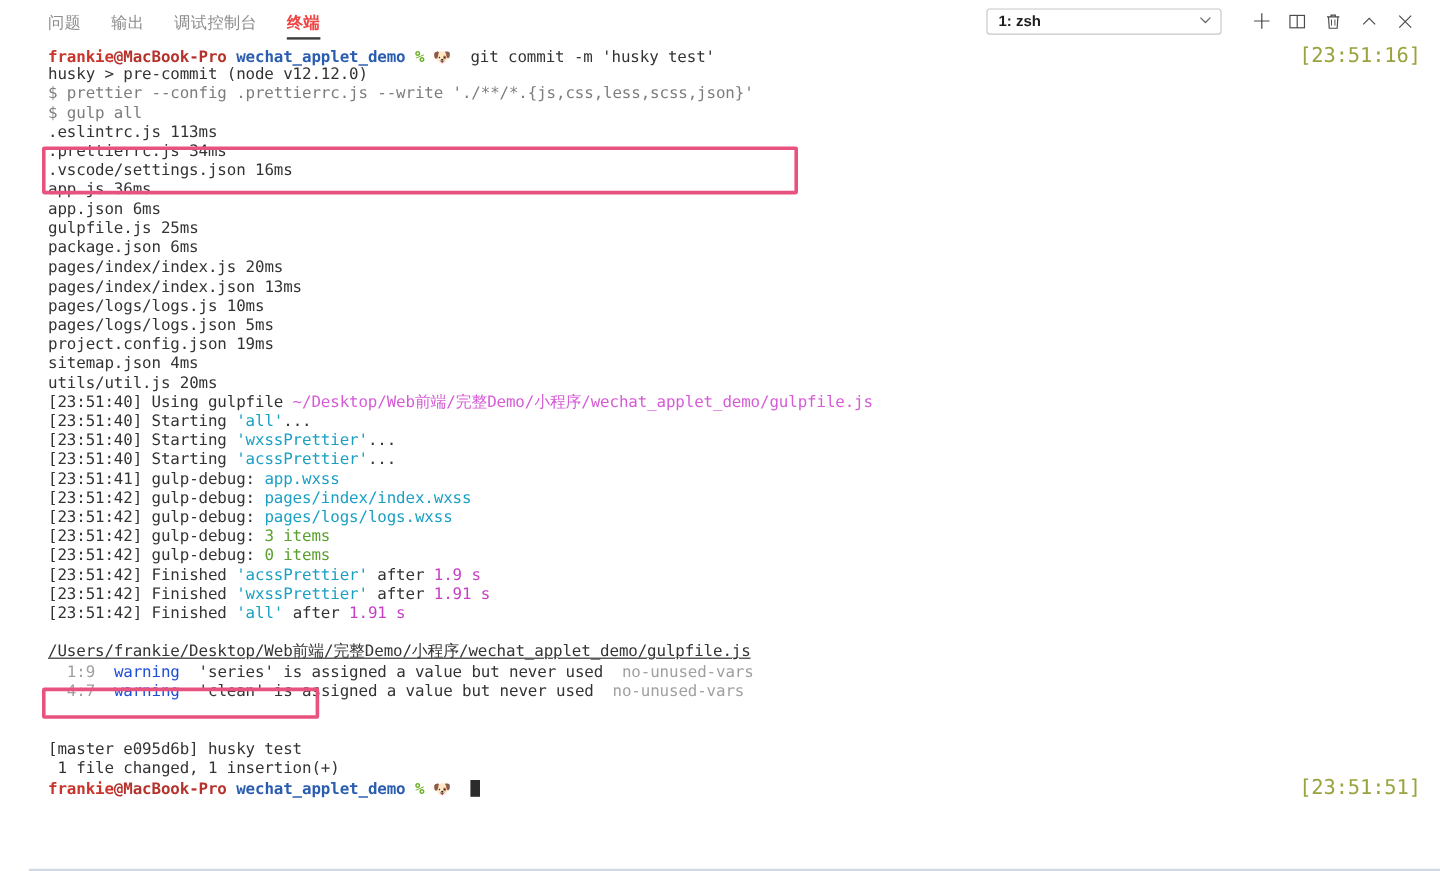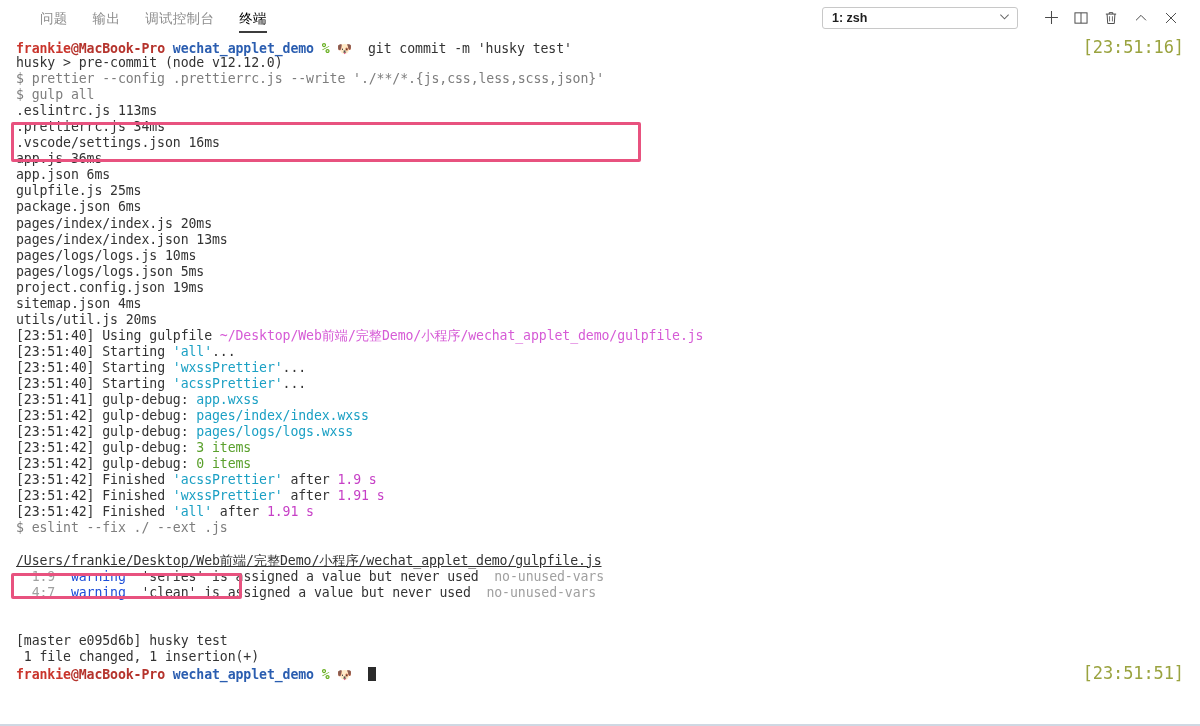--- a/index.html
+++ b/index.html
@@ -36,22 +36,22 @@
     font-size: 13.5px;
     color: #8c8c8c;
     padding: 0 9px 9px 9px;
     margin-right: 7px;
     position: relative;
     cursor: pointer;
     line-height: 14px;
     letter-spacing: 0.3px;
   }
   .tab.active {
-    color: #000000;
-    font-weight: 400;
+    color: #ef4444;
+    font-weight: 700;
   }
   .tab.active::after {
     content: "";
     position: absolute;
     left: 9px;
     right: 9px;
     bottom: 2px;
     height: 1.6px;
     background: #3c3c3c;
   }
@@ -94,20 +94,21 @@
   .tool-btn svg { display: block; }
 
   
   .terminal {
     position: relative;
     padding: 4px 0 0 0;
     height: 691px;
     box-sizing: border-box;
     overflow: hidden;
     background: #ffffff;
+    margin-left: 24px;
   }
   .term-inner {
     position: relative;
     padding-left: 16px;
     padding-right: 10px;
   }
   .line {
     font-family: "DejaVu Sans Mono", "Liberation Mono", monospace;
     font-size: 13.2px;
     line-height: 16.05px;
@@ -289,21 +290,20 @@
     <div class="line"><span>[23:51:41]</span><span> </span><span>gulp-debug: </span><span class="c-cyan">app.wxss</span></div>
     <div class="line"><span>[23:51:42]</span><span> </span><span>gulp-debug: </span><span class="c-cyan">pages/index/index.wxss</span></div>
     <div class="line"><span>[23:51:42]</span><span> </span><span>gulp-debug: </span><span class="c-cyan">pages/logs/logs.wxss</span></div>
     <div class="line"><span>[23:51:42]</span><span> </span><span>gulp-debug: </span><span class="c-green">3 items</span></div>
     <div class="line"><span>[23:51:42]</span><span> </span><span>gulp-debug: </span><span class="c-green">0 items</span></div>
 
     <div class="line"><span>[23:51:42]</span><span> </span><span>Finished </span><span class="c-cyan">'acssPrettier'</span><span> after </span><span class="c-magenta">1.9 s</span></div>
     <div class="line"><span>[23:51:42]</span><span> </span><span>Finished </span><span class="c-cyan">'wxssPrettier'</span><span> after </span><span class="c-magenta">1.91 s</span></div>
     <div class="line"><span>[23:51:42]</span><span> </span><span>Finished </span><span class="c-cyan">'all'</span><span> after </span><span class="c-magenta">1.91 s</span></div>
 
-    <div class="line c-cmd">$ eslint --fix ./ --ext .js</div>
 
     <div class="line">&nbsp;</div>
 
     <div class="line"><span class="u-line">/Users/frankie/Desktop/Web前端/完整Demo/小程序/wechat_applet_demo/gulpfile.js</span></div>
 
     <div class="line"><span>  </span><span class="c-gray">1:9</span><span>  </span><span class="c-olive">warning</span><span>  </span><span>'series' is assigned a value but never used</span><span>  </span><span class="c-gray">no-unused-vars</span></div>
 
     <div class="line"><span>  </span><span class="c-gray">4:7</span><span>  </span><span class="c-olive">warning</span><span>  </span><span>'clean' is assigned a value but never used</span><span>  </span><span class="c-gray">no-unused-vars</span></div>
 
     <div class="line">&nbsp;</div>

